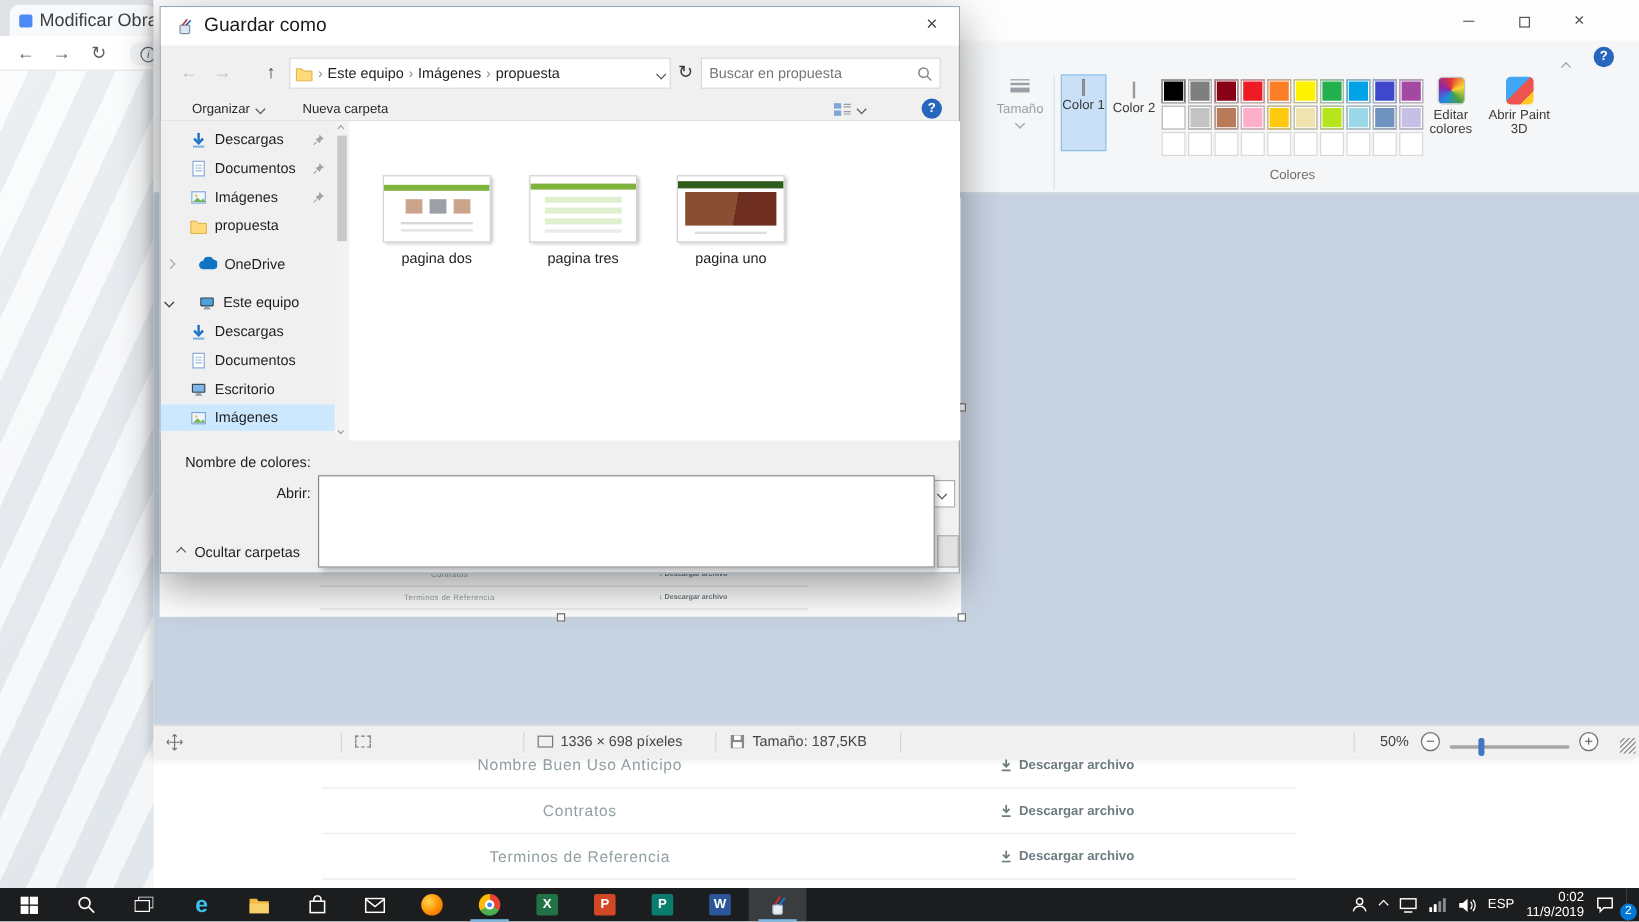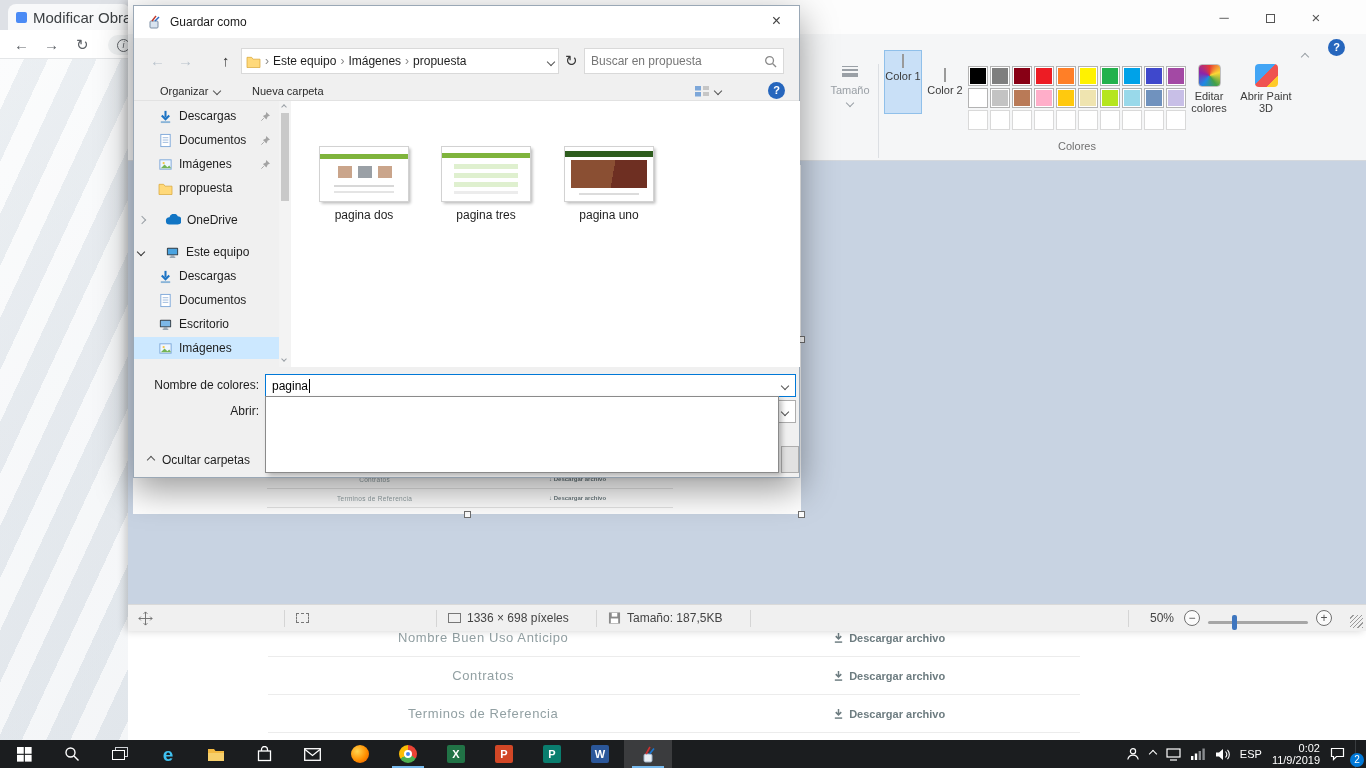--- a/index.html
+++ b/index.html
@@ -72,21 +72,21 @@
   .zoomcirc{display:inline-block;width:16px;height:16px;border:1px solid #707070;border-radius:50%;text-align:center;
     line-height:14px;font-size:12px;color:#555;background:#fbfbfb}
   #zoom-track{top:16px;width:100px;height:3px;background:#a6a6a6;border-radius:2px}
   #zoom-thumb{top:-6px;left:24px;width:5px;height:15px;background:#3f76bf;border-radius:2px}
   .grip{width:13px;height:13px;background:repeating-linear-gradient(135deg,transparent 0 2px,#9a9a9a 2px 3px)}
 
   
   #dialog{left:133px;top:5px;width:667px;height:473px;background:#f0f0f0;border:1px solid #9aa8b6;
     box-shadow:0 12px 34px rgba(0,0,0,.4);z-index:3}
   #dlg-title{left:0;top:0;width:100%;height:32px;background:#fff}
-  #dlg-title .t{font-size:12px;color:#1a1a1a;line-height:32px}
+  #dlg-title .t{font-size:16px;color:#1a1a1a;line-height:32px}
   #dlg-close{right:0;top:0;width:45px;height:32px;text-align:center;line-height:30px;font-size:16px;color:#444}
   .navg{font-size:15px;line-height:26px;color:#3a3a3a}
   .navg.dis{color:#b9c3cc}
   .field{background:#fff;border:1px solid #d9d9d9;display:flex;align-items:center}
   #breadcrumb{left:107px;top:42px;width:318px;height:26px;padding:0 4px;gap:4px;font-size:12px;color:#1e1e1e}
   #breadcrumb .sep{color:#8a8a8a;font-size:12px}
   #search{left:450px;top:42px;width:200px;height:26px;padding:0 6px;font-size:12px;color:#767676;justify-content:space-between}
   .tool-lbl{font-size:11px;color:#2b2b2b}
   .sb-row{position:absolute;left:0;width:145px;height:22px;display:flex;align-items:center;gap:6px;font-size:12px;color:#1e1e1e;cursor:default}
   .sb-row.child{padding-left:24px}
@@ -190,21 +190,21 @@
 
     <div class="rb-btn" style="left:698px;top:30px;width:48px;color:#9aa0a6">
       <span class="size-lines" style="display:inline-block;width:18px">
         <i style="width:16px;height:1px"></i><i style="width:16px;height:2px"></i><i style="width:16px;height:4px"></i>
       </span>
       <span class="rb-label">Tamaño</span>
       <span class="chev down lite" style="margin-top:2px"></span>
     </div>
     <span class="vsep" style="left:750px;top:30px;height:94px"></span>
 
-    <div class="rb-btn colorbtn sel" style="left:756px;top:16px">
+    <div class="rb-btn colorbtn sel" style="left:756px;top:28px">
       <span class="swatchbig" id="c1swatch" style="background: rgb(0, 0, 0);"></span>
       <span class="rb-label">Color 1</span>
     </div>
     <div class="rb-btn colorbtn" style="left:798px;top:30px">
       <span class="swatchbig" id="c2swatch" style="background: rgb(255, 255, 255);"></span>
       <span class="rb-label">Color 2</span>
     </div>
 
     <div class="g" id="palette" style="left:840px;top:32px">
         <span class="swatch" style="background: rgb(0, 0, 0);"></span>
@@ -475,27 +475,20 @@
   <div class="file-item" style="left:415px">
     <div class="thumbpage">
       <span style="position:absolute;left:0;right:0;top:4px;height:6px;background:#2e5d1e"></span>
       <span style="position:absolute;left:6px;right:6px;top:13px;height:28px;background:linear-gradient(100deg,#8a4f33 55%,#6e2f22 55%)"></span>
       <span style="position:absolute;left:14px;right:14px;top:46px;height:2px;background:#dcdcdc"></span>
     </div>
     <div class="fname">pagina uno</div>
   </div>
 
   <span class="frow-label" style="top:368px">Nombre de colores:</span>
-  <div class="combo" id="fname-field" style="top:368px">
-    <span>pagina </span>
-      <span class="caret-bar"></span>
-    <span class="dropbtn">
-        <span class="chev down"></span>
-      </span>
-  </div>
   <span class="frow-label" style="top:394px">Abrir:</span>
   <div class="combo" style="top:394px">
     <span class="dropbtn">
         <span class="chev down"></span>
       </span>
   </div>
   <span id="save-sliver"></span>
   <div id="type-dropdown"></div>
 
   <div id="hide-folders">

